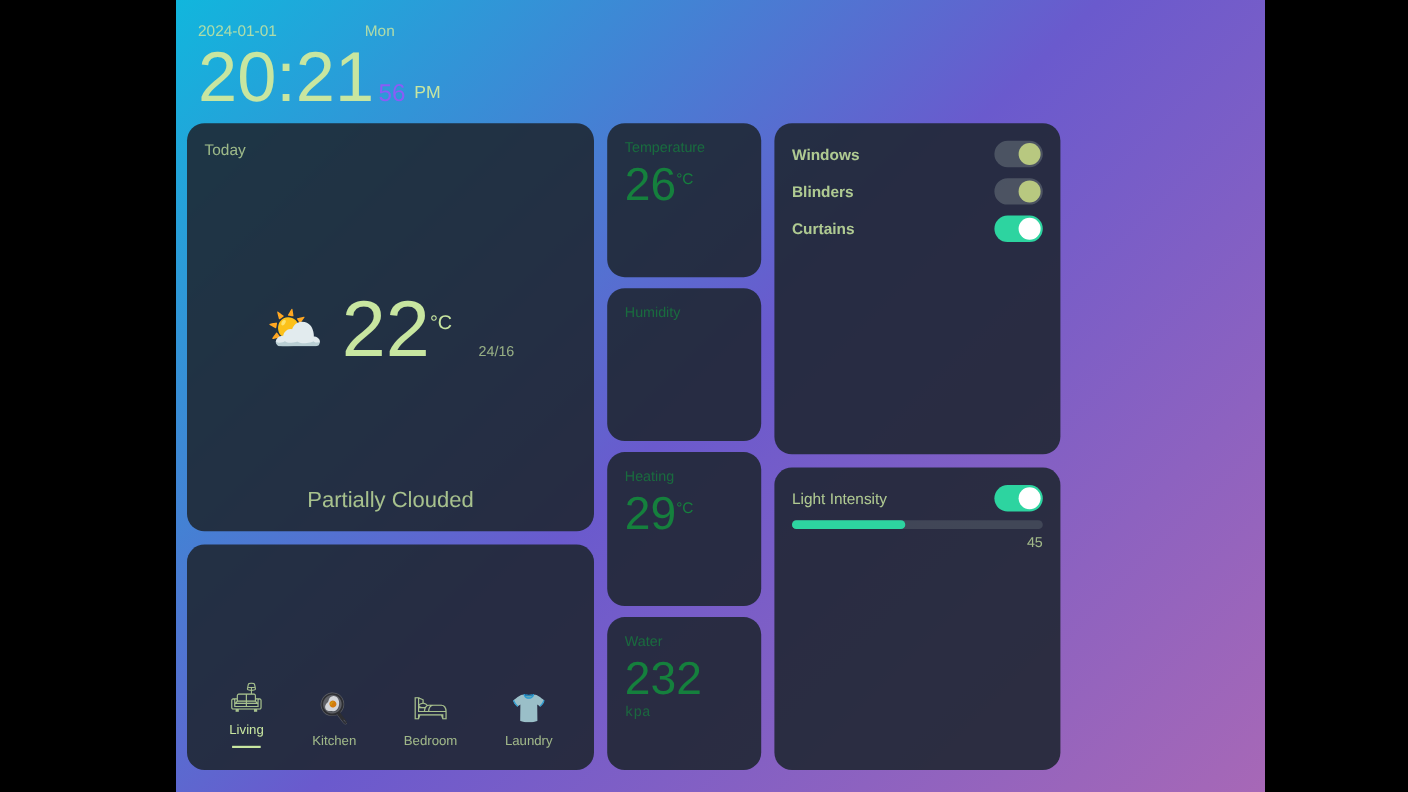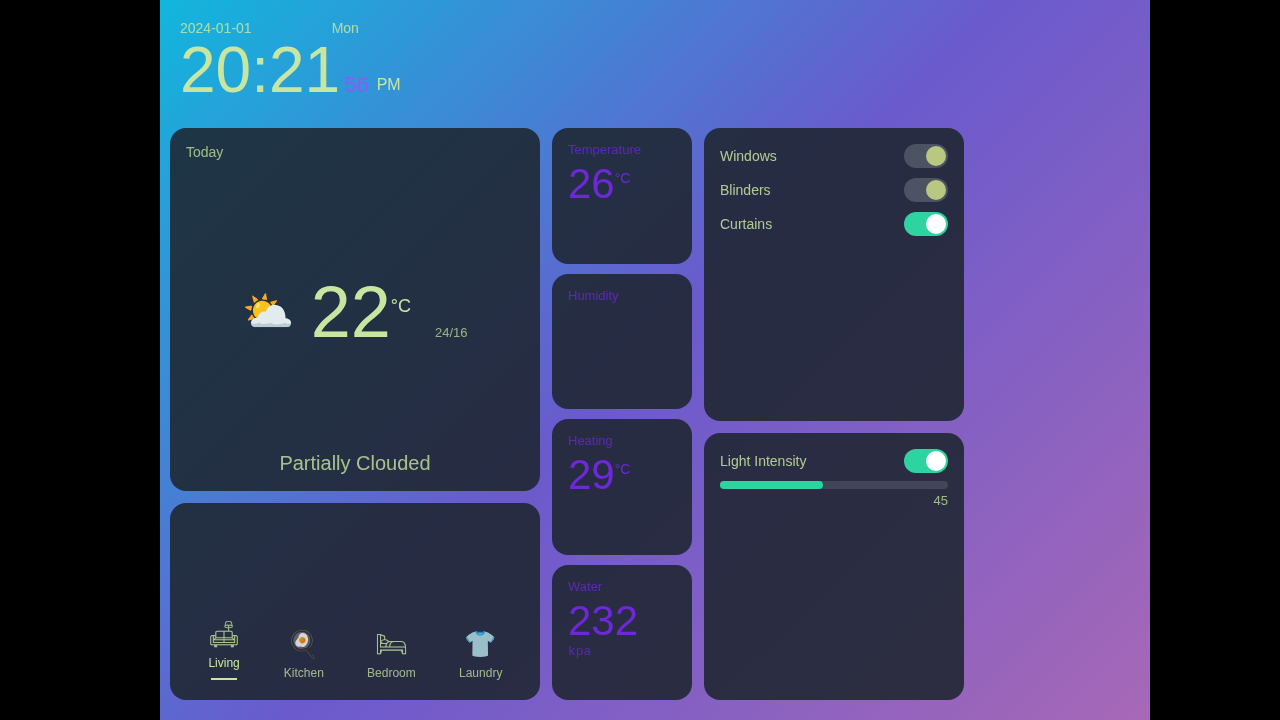--- a/index.html
+++ b/index.html
@@ -24,21 +24,21 @@
       height: 720px;
       background: #000;
       flex-shrink: 0;
     }
     .main-content {
       flex: 1;
       height: 720px;
       display: flex;
       flex-direction: column;
       padding: 20px 10px;
-      gap: 16px;
+      gap: 0;
     }
     
     .header-row {
       display: flex;
       align-items: flex-start;
       justify-content: space-between;
       padding: 0 0 10px 10px;
     }
     .datetime-section {
       display: flex;
@@ -108,21 +108,21 @@
       grid-column: 2;
       grid-row: 1 / 3;
       display: flex;
       flex-direction: column;
       gap: 10px;
     }
     .sensor-card {
       background: rgba(30, 38, 48, 0.88);
       border-radius: 16px;
       padding: 14px 16px;
-      color: #6d28d9;
+      color: #15803d;
       flex: 1;
     }
     .sensor-label {
       font-size: 13px;
       opacity: 0.75;
       margin-bottom: 4px;
     }
     .sensor-value {
       font-size: 42px;
       font-weight: 300;
@@ -277,20 +277,21 @@
     .toggle-row {
       display: flex;
       justify-content: space-between;
       align-items: center;
       margin-bottom: 10px;
     }
     .toggle-row:last-child { margin-bottom: 0; }
     .toggle-name {
       font-size: 14px;
       opacity: 0.85;
+      font-weight: bold;
     }
     .toggle {
       width: 44px;
       height: 24px;
       border-radius: 12px;
       position: relative;
       cursor: pointer;
     }
     .toggle.on-green { background: #2dd4a0; }
     .toggle.on-dim { background: rgba(100,110,120,0.6); }

